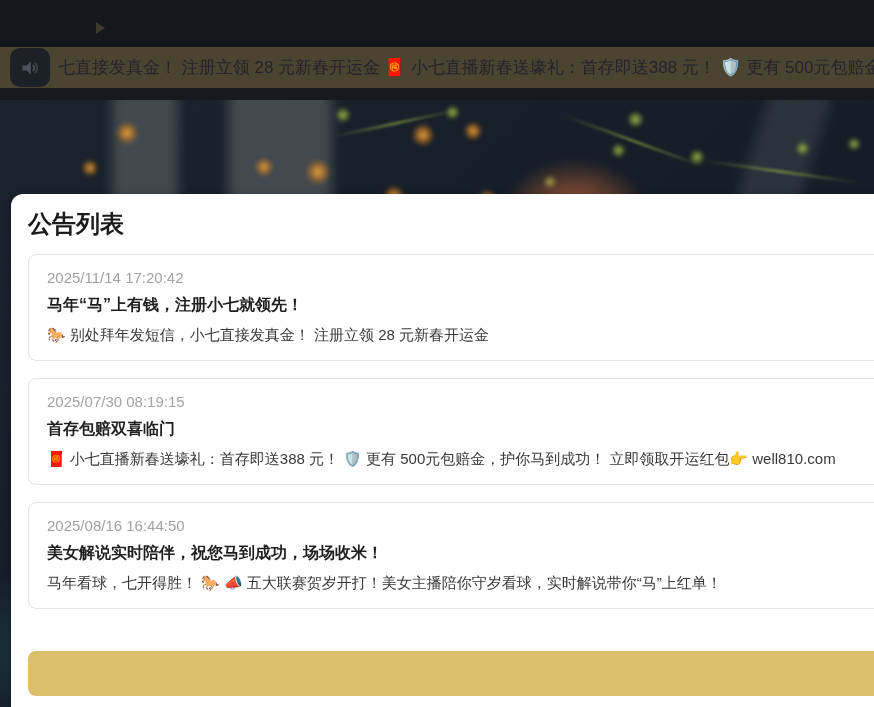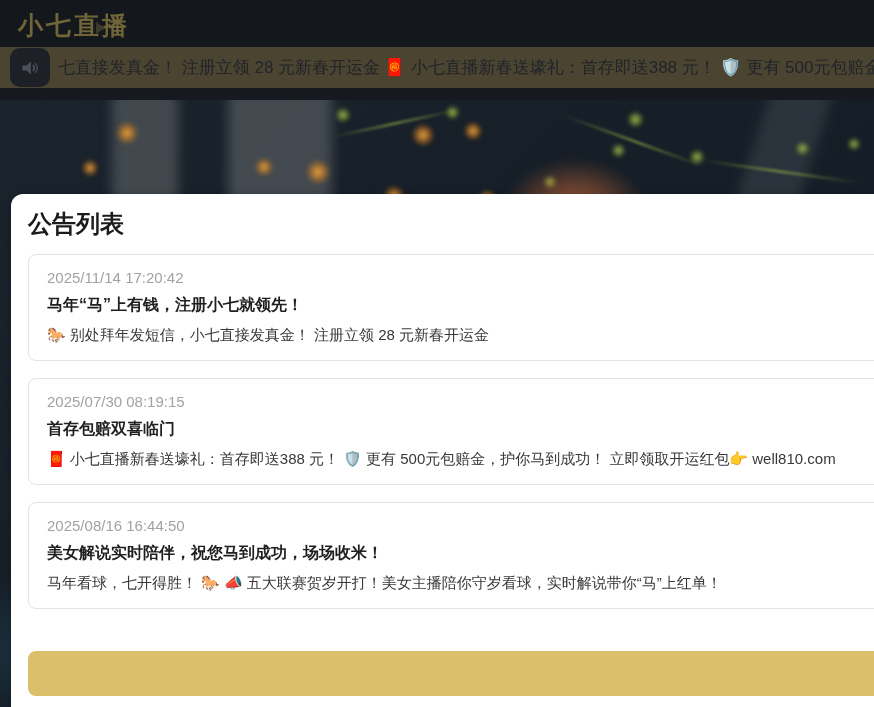--- a/index.html
+++ b/index.html
@@ -105,21 +105,20 @@
   <div class="bokeh green" style="left:796px;top:42px;width:13px;height:13px;"></div>
   <div class="bokeh green" style="left:848px;top:38px;width:12px;height:12px;"></div>
   <div class="streak" style="left:330px;top:22px;width:130px;transform:rotate(-12deg);"></div>
   <div class="streak" style="left:560px;top:40px;width:150px;transform:rotate(20deg);"></div>
   <div class="streak" style="left:700px;top:70px;width:160px;transform:rotate(8deg);"></div>
   <div class="fox"></div>
   <div class="glow-teal"></div>
 </div>
 
 <div class="app-header">
-  <div class="logo">小七直播</div>
   <div class="logo-play"></div>
 </div>
 
 <div class="ticker-bar">
   <div class="ticker-text">七直接发真金！ 注册立领 28 元新春开运金 🧧 小七直播新春送壕礼：首存即送388 元！ 🛡️ 更有 500元包赔金，护你马到成功！ 立即领取</div>
   <div class="speaker-box">
     <svg width="20" height="20" viewBox="0 0 24 24" fill="none" stroke="#4c525b" stroke-width="2" stroke-linejoin="round">
       <polygon points="3,9 8,9 13,4 13,20 8,15 3,15" fill="#4c525b" stroke="none"></polygon>
       <path d="M16 9 a5 5 0 0 1 0 6" stroke-linecap="round"></path>
       <path d="M18.5 6.5 a9 9 0 0 1 0 11" stroke-linecap="round" opacity="0.7"></path>

